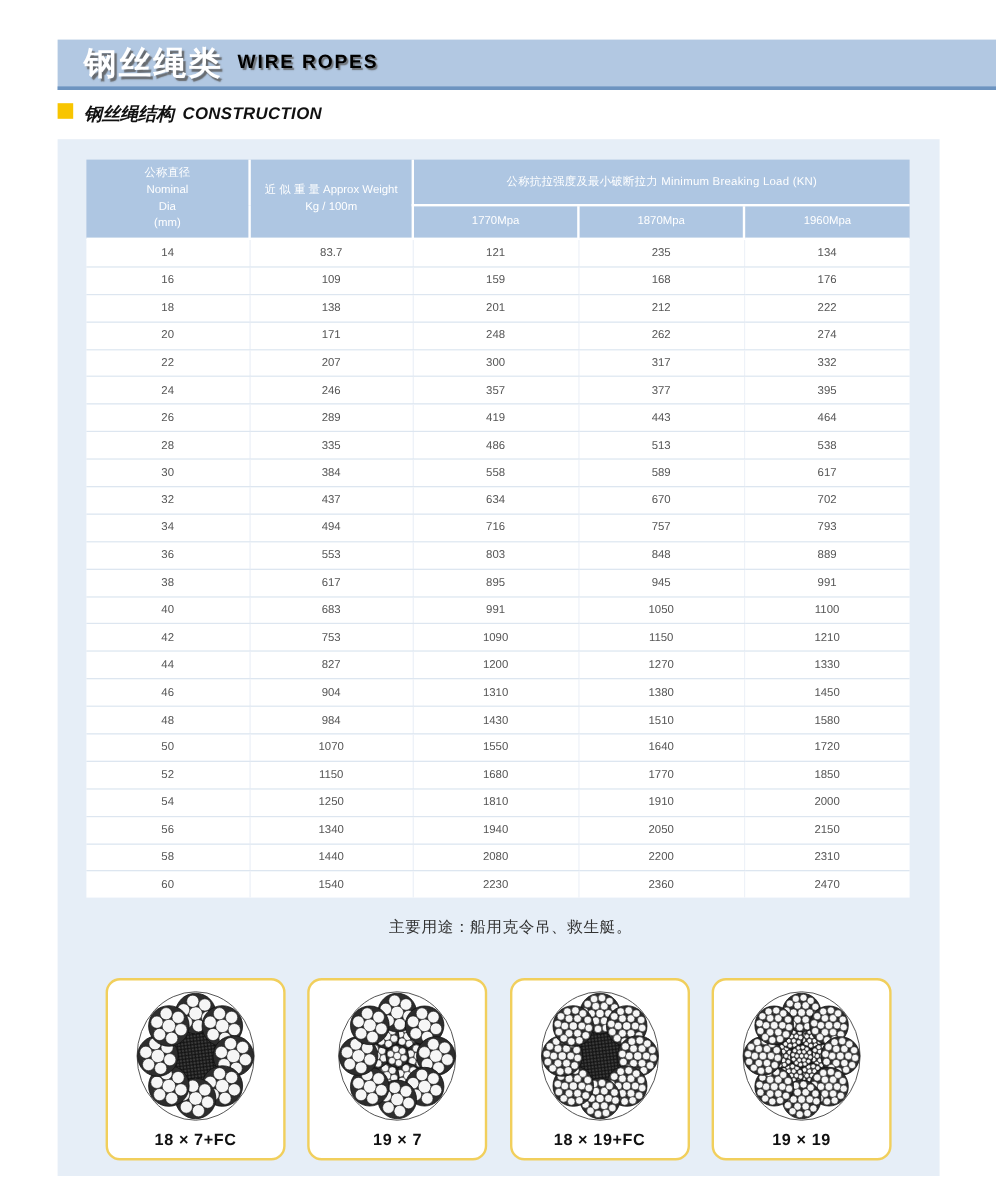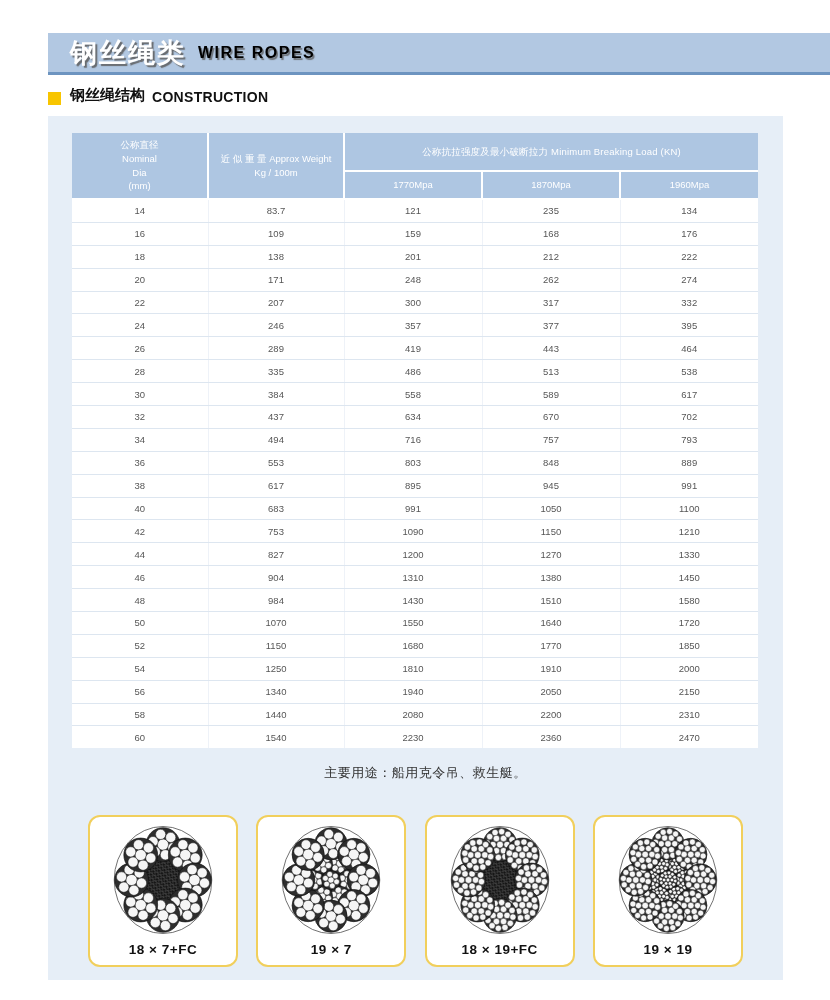--- a/index.html
+++ b/index.html
@@ -16,21 +16,21 @@
   }
   .banner-title-cn{
     margin-left:22px;font-size:27px;font-weight:bold;color:#fff;
     text-shadow:2px 2px 1px rgba(90,90,90,.85);letter-spacing:2px;
   }
   .banner-title-en{
     margin-left:12px;font-size:16px;font-weight:bold;color:#000000;
     text-shadow:1.5px 1.5px 1px rgba(90,90,90,.8);letter-spacing:1.5px;
   }
   
-  .section-head{display:flex;align-items:flex-end;margin:11px 0 0 48px;}
+  .section-head{display:flex;align-items:flex-start;margin:11px 0 0 48px;font-style:italic;}
   .bullet{width:13px;height:13px;background:var(--accent_yellow,#f8c500);}
   .section-cn{margin-left:9px;font-size:15px;font-weight:bold;color:#111;}
   .section-en{margin-left:7px;font-size:14px;font-weight:bold;color:#111;letter-spacing:.3px;}
   
   .panel{
     margin:11px 0 0 48px;width:735px;background:var(--panel_bg,#e6eef7);
     padding:17px 0 13px 0;box-sizing:border-box;
   }
   
   table.spec{

